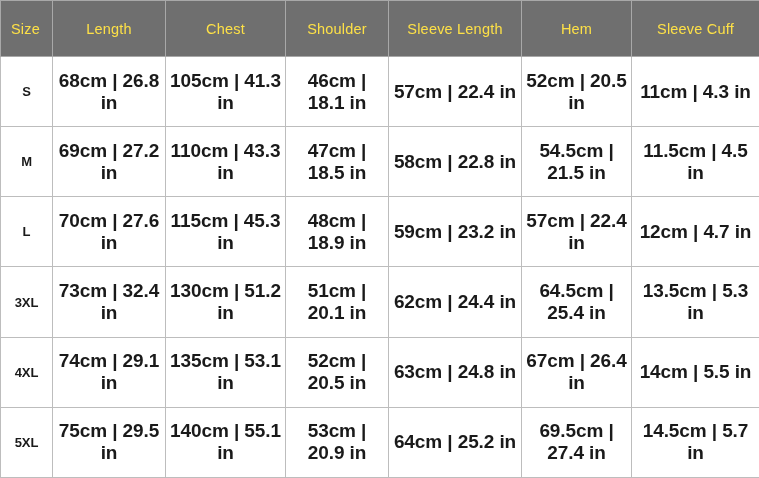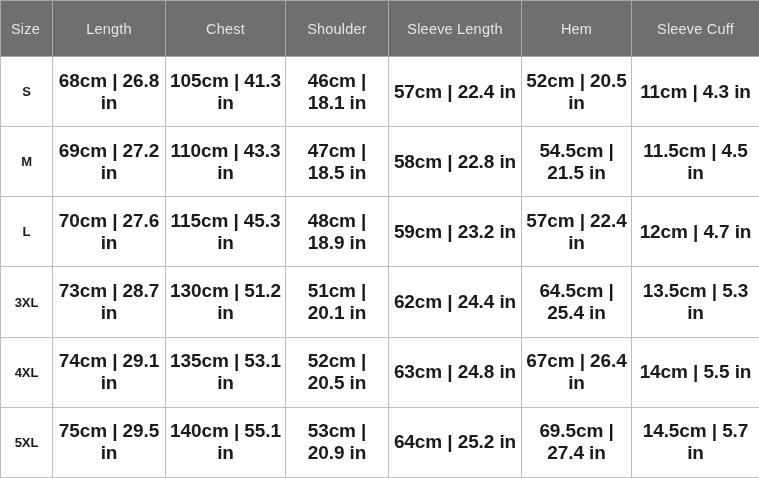--- a/index.html
+++ b/index.html
@@ -21,21 +21,21 @@
   #size-chart col.c0 { width: 52px; }
   #size-chart col.c1 { width: 113px; }
   #size-chart col.c2 { width: 120px; }
   #size-chart col.c3 { width: 103px; }
   #size-chart col.c4 { width: 133px; }
   #size-chart col.c5 { width: 110px; }
   #size-chart col.c6 { width: 128px; }
 
   #size-chart thead th {
     background: #6f6f6f;
-    color: #e5e5e5;
+    color: #fde047;
     font-weight: normal;
     font-size: 14.5px;
     height: 53px;
     border: 1px solid #a8a8a8;
     text-align: center;
     vertical-align: middle;
     letter-spacing: 0.2px;
   }
   #size-chart thead th.col-size {
     text-align: left;
@@ -103,21 +103,21 @@
       <td class="size-cell">L</td>
       <td>70cm | 27.6 in</td>
       <td>115cm | 45.3 in</td>
       <td>48cm | 18.9 in</td>
       <td>59cm | 23.2 in</td>
       <td>57cm | 22.4 in</td>
       <td>12cm | 4.7 in</td>
     </tr>
     <tr>
       <td class="size-cell">3XL</td>
-      <td>73cm | 28.7 in</td>
+      <td>73cm | 32.4 in</td>
       <td>130cm | 51.2 in</td>
       <td>51cm | 20.1 in</td>
       <td>62cm | 24.4 in</td>
       <td>64.5cm | 25.4 in</td>
       <td>13.5cm | 5.3 in</td>
     </tr>
     <tr>
       <td class="size-cell">4XL</td>
       <td>74cm | 29.1 in</td>
       <td>135cm | 53.1 in</td>

